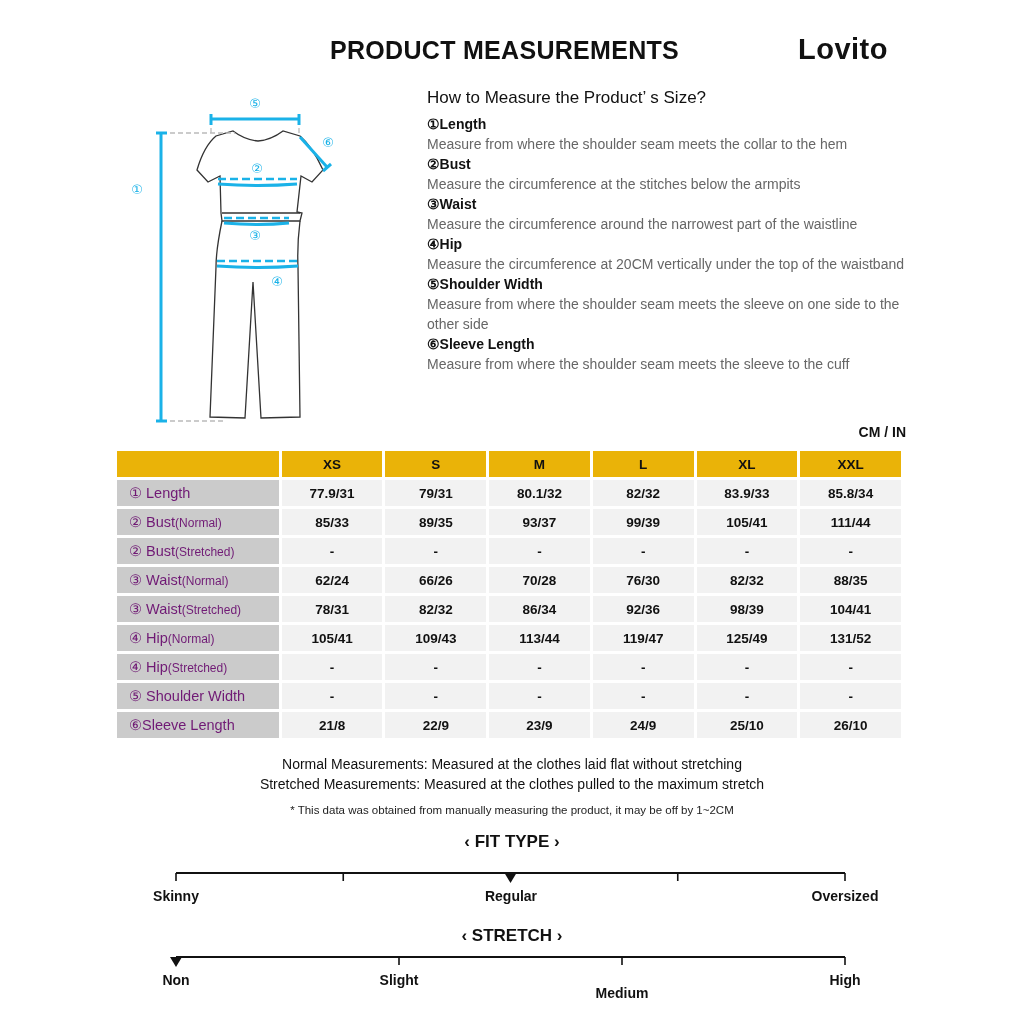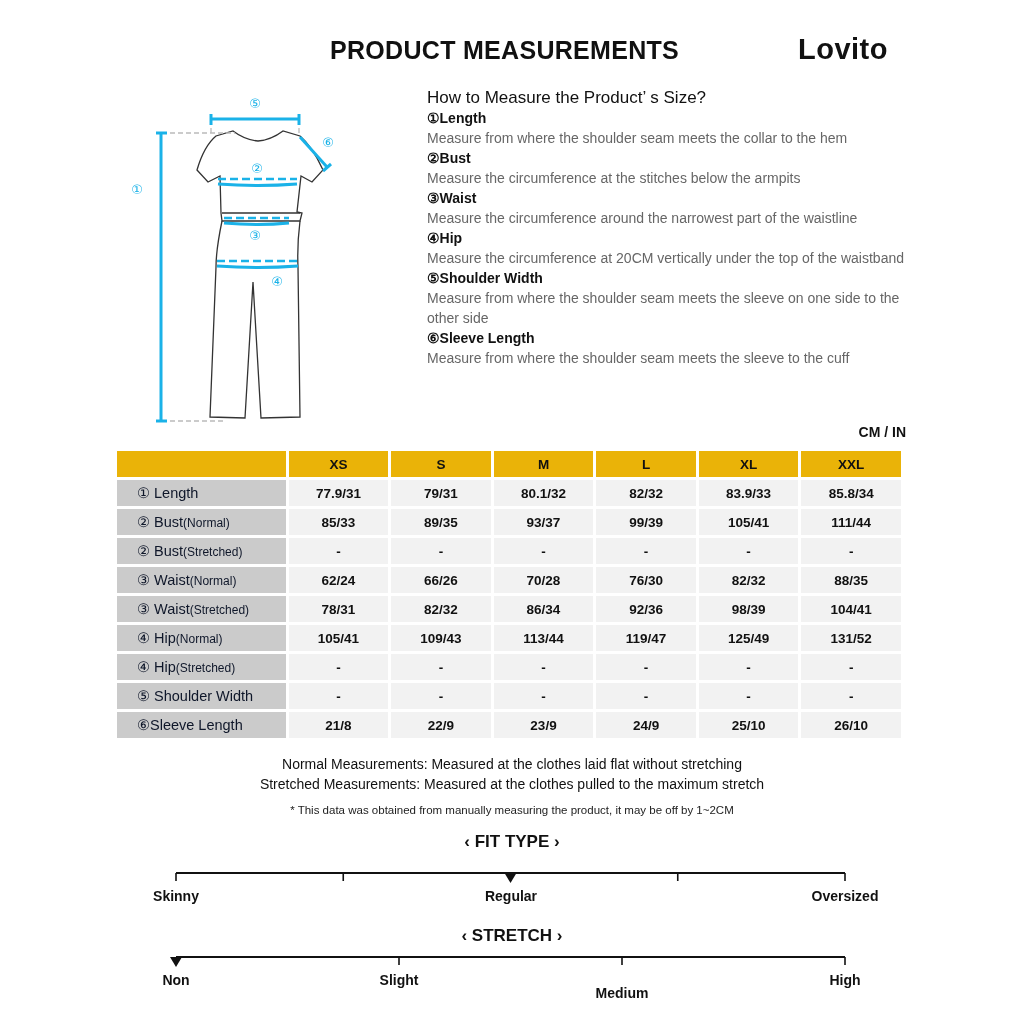--- a/index.html
+++ b/index.html
@@ -5,30 +5,30 @@
   html, body { margin: 0; padding: 0; background: #ffffff; }
   body { width: 1024px; height: 1024px; position: relative; overflow: hidden; font-family: "Liberation Sans", sans-serif; color: #111; }
   .abs { position: absolute; }
 
   #title { left: 330px; top: 36px; font-size: 25px; font-weight: bold; letter-spacing: 0.3px; color: #111; }
   #brand { left: 798px; top: 33px; font-size: 29px; font-weight: bold; color: #111; letter-spacing: 0.5px; }
 
   #figure { left: 100px; top: 80px; width: 260px; height: 350px; }
 
   #howto { left: 427px; top: 88px; width: 480px; }
-  #howto .h { font-size: 17px; color: #111; }
+  #howto .h { font-size: 17px; color: #111; margin-bottom: 6px; }
   #howto .item-title { font-size: 14px; font-weight: bold; color: #111; line-height: 20px; }
   #howto .item-desc { font-size: 14px; color: #666; line-height: 20px; }
 
   #unit { right: 118px; top: 424px; font-size: 14px; font-weight: bold; color: #111; }
 
   #size-table { left: 117px; top: 451px; width: 790px; border-collapse: separate; border-spacing: 3px 3px; margin: -3px; }
   #size-table td, #size-table th { padding: 0; height: 26px; font-size: 13.5px; text-align: center; }
   #size-table th { background: #eab308; font-weight: bold; color: #111; }
-  #size-table td.lbl { background: #cbcbcb; text-align: left; padding-left: 20px; width: 150px; font-size: 14.5px; color: #0f172a; margin-top: 32px; }
+  #size-table td.lbl { background: #cbcbcb; text-align: left; padding-left: 12px; width: 150px; font-size: 14.5px; color: #701a75; margin-top: 32px; }
   #size-table td.lbl .sub { font-size: 12px; }
   #size-table td.val { background: #f2f2f2; font-weight: bold; color: #111; width: 101px; }
 
   #notes { left: 0; top: 754px; width: 1024px; text-align: center; }
   #notes .n { font-size: 14px; color: #111; line-height: 20px; }
   #notes .d { font-size: 11.5px; color: #222; margin-top: 10px; }
 
   .scale-title { width: 1024px; left: 0; text-align: center; font-size: 17px; font-weight: bold; color: #111; }
   .scale-svg { left: 0; width: 1024px; }
   .scale-label { font-size: 14px; font-weight: bold; color: #111; transform: translateX(-50%); white-space: nowrap; }

